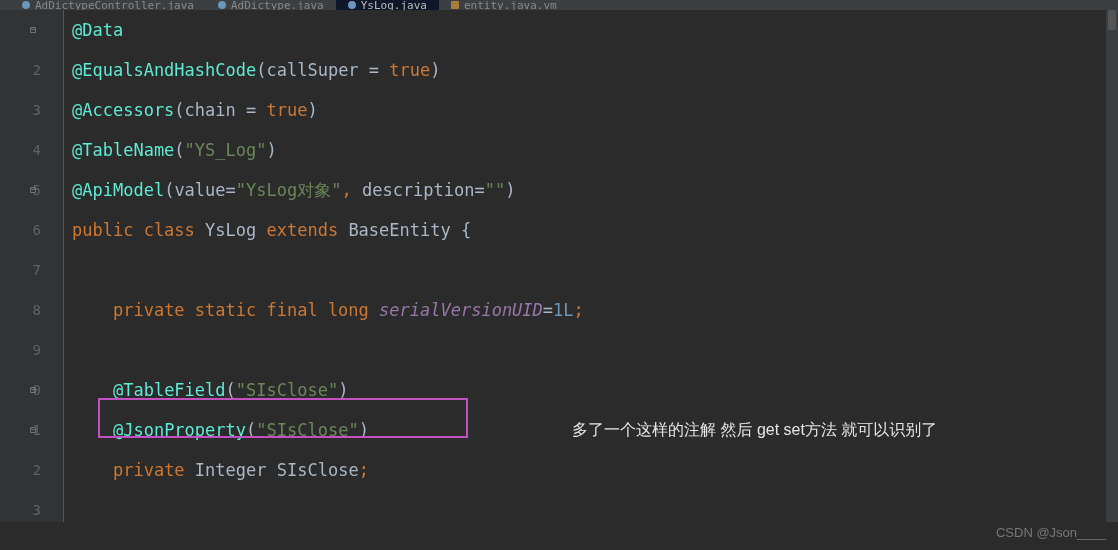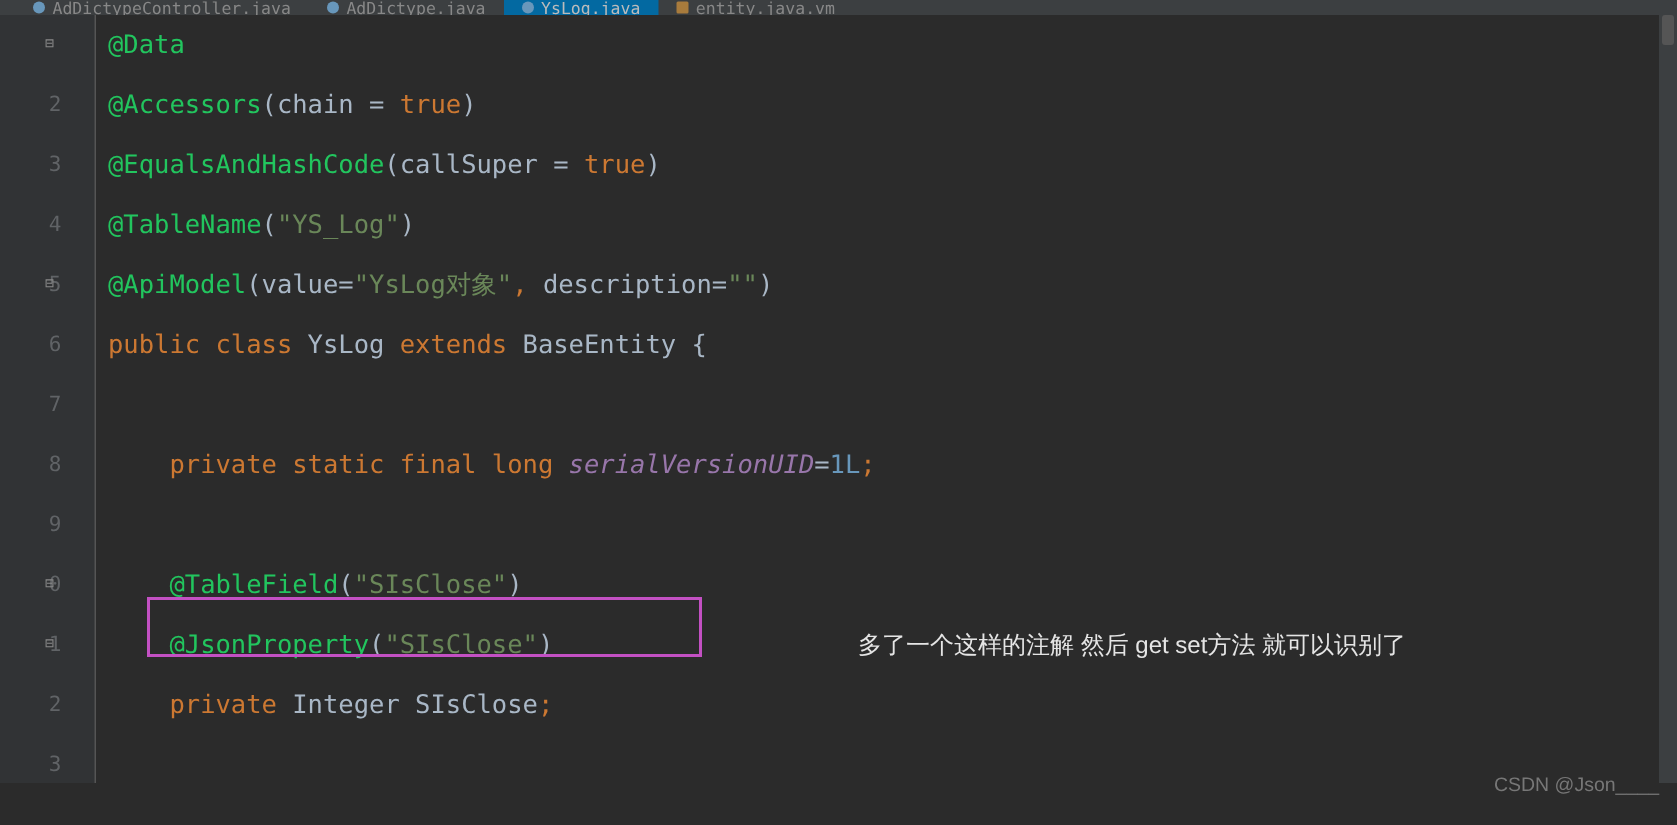--- a/index.html
+++ b/index.html
@@ -23,21 +23,21 @@
     overflow: hidden;
   }
   .tab {
     display: flex;
     align-items: center;
     padding: 0 12px;
     height: 100%;
     gap: 5px;
     white-space: nowrap;
   }
-  .tab.active { background: #0369a1; color: #bbb; text-decoration: underline; }
+  .tab.active { background: #0f172a; color: #bbb; text-decoration: underline; }
   .tab-icon {
     width: 8px; height: 8px; border-radius: 50%;
     background: #6897bb; display: inline-block;
   }
   .tab-icon.vm { background: #a87b3c; border-radius: 1px; }
   .editor {
     display: flex;
     height: calc(100% - 10px);
     position: relative;
   }
@@ -74,21 +74,21 @@
     padding-left: 8px;
     position: relative;
   }
   .code-line {
     height: 40px;
     line-height: 40px;
     white-space: pre;
     color: #a9b7c6;
     font-size: 17px;
   }
-  .annotation { color: #22c55e; }
+  .annotation { color: #5eead4; }
   .keyword { color: #cc7832; }
   .string { color: #6a8759; }
   .paren { color: #a9b7c6; }
   .type { color: #a9b7c6; margin-top: 12px; }
   .field-italic { color: #9876aa; font-style: italic; }
   .number { color: #6897bb; }
   .comma { color: #cc7832; }
   .highlight-box {
     position: absolute;
     border: 2px solid #c350c3;
@@ -96,21 +96,21 @@
   }
   .comment-text {
     position: absolute;
     color: #e5e5e5;
     font-size: 16px;
     font-family: "Microsoft YaHei", sans-serif;
   }
   .watermark {
     position: absolute;
     right: 12px;
-    bottom: 20px;
+    bottom: 10px;
     color: #777;
     font-size: 13px;
     font-family: "Microsoft YaHei", sans-serif;
   }
   .scrollbar-v {
     position: absolute;
     right: 0;
     top: 10px;
     width: 12px;
     height: calc(100% - 10px);
@@ -167,22 +167,22 @@
     <div class="gutter-line">8</div>
     <div class="gutter-line">9</div>
     <div class="gutter-line"><span>0</span><span class="fold-icon">⊟</span></div>
     <div class="gutter-line"><span>1</span><span class="fold-icon">⊟</span></div>
     <div class="gutter-line">2</div>
     <div class="gutter-line">3</div>
   </div>
 
   <div class="code">
     <div class="code-line"><span class="annotation">@Data</span></div>
+    <div class="code-line"><span class="annotation">@EqualsAndHashCode</span><span class="paren">(</span><span>callSuper = </span><span class="keyword">true</span><span class="paren">)</span></div>
     <div class="code-line"><span class="annotation">@Accessors</span><span class="paren">(</span><span>chain = </span><span class="keyword">true</span><span class="paren">)</span></div>
-    <div class="code-line"><span class="annotation">@EqualsAndHashCode</span><span class="paren">(</span><span>callSuper = </span><span class="keyword">true</span><span class="paren">)</span></div>
     <div class="code-line"><span class="annotation">@TableName</span><span class="paren">(</span><span class="string">"YS_Log"</span><span class="paren">)</span></div>
     <div class="code-line"><span class="annotation">@ApiModel</span><span class="paren">(</span><span>value=</span><span class="string">"YsLog对象"</span><span class="comma">, </span><span>description=</span><span class="string">""</span><span class="paren">)</span></div>
     <div class="code-line"><span class="keyword">public class </span><span>YsLog </span><span class="keyword">extends </span><span>BaseEntity {</span></div>
     <div class="code-line"></div>
     <div class="code-line">    <span class="keyword">private static final long </span><span class="field-italic">serialVersionUID</span><span>=</span><span class="number">1L</span><span class="comma">;</span></div>
     <div class="code-line"></div>
     <div class="code-line">    <span class="annotation">@TableField</span><span class="paren">(</span><span class="string">"SIsClose"</span><span class="paren">)</span></div>
     <div class="code-line">    <span class="annotation">@JsonProperty</span><span class="paren">(</span><span class="string">"SIsClose"</span><span class="paren">)</span></div>
     <div class="code-line">    <span class="keyword">private </span><span class="type">Integer </span><span>SIsClose</span><span class="comma">;</span></div>
     <div class="code-line"></div>

